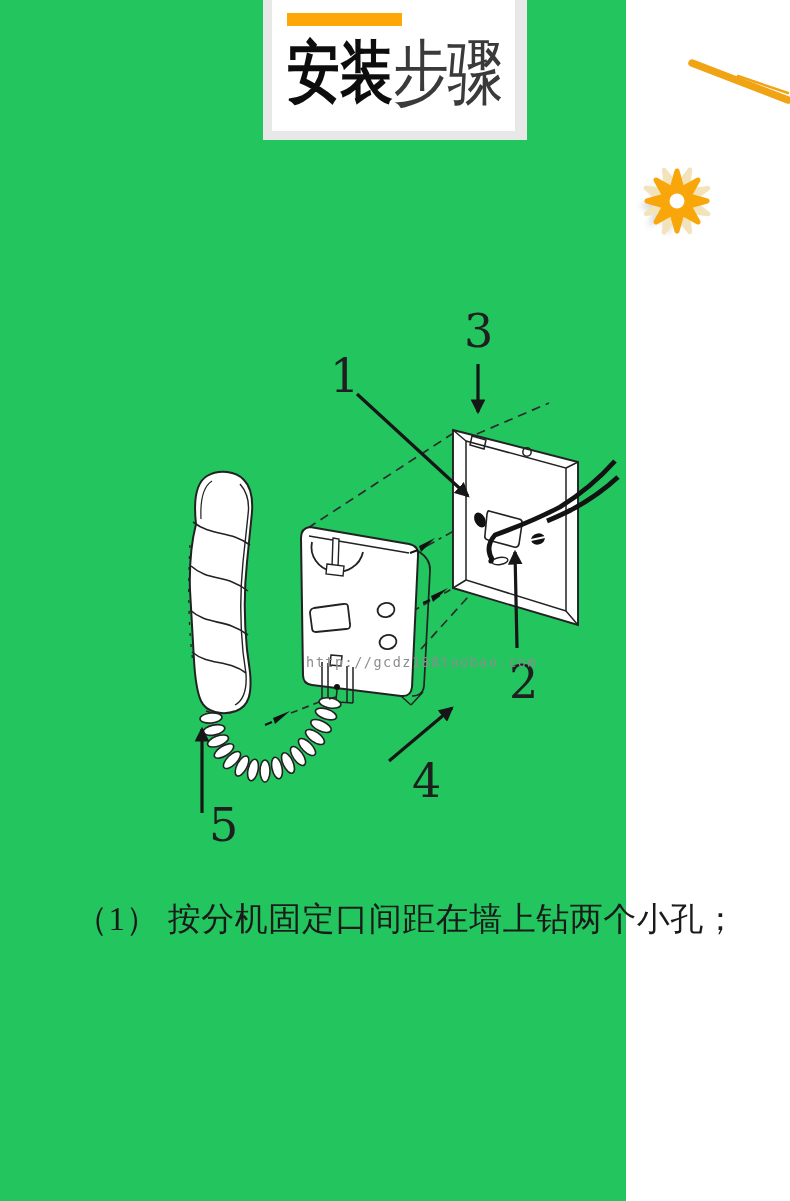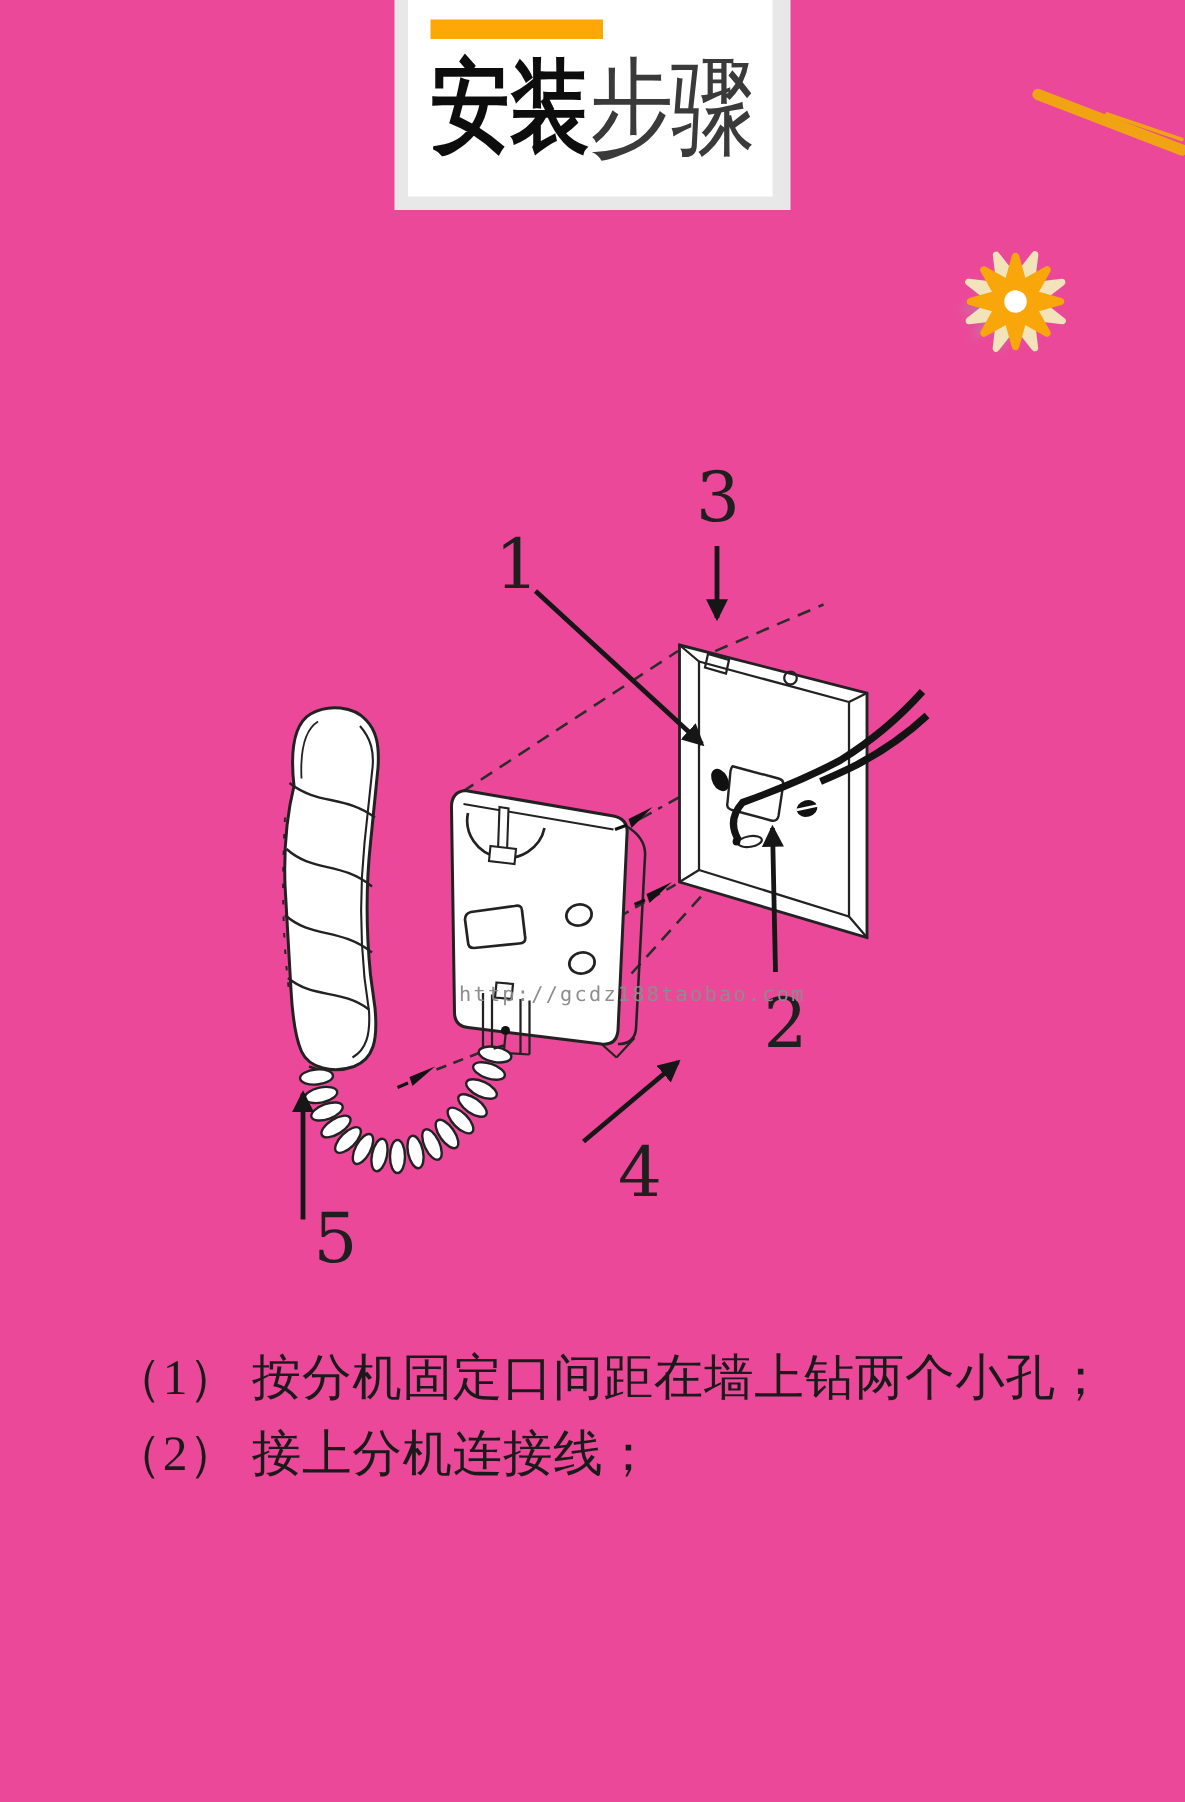--- a/index.html
+++ b/index.html
@@ -1,18 +1,18 @@
 <!DOCTYPE html>
 <html><head>
 <meta charset="utf-8">
 <style>
   html,body{margin:0;padding:0;}
   body{width:790px;height:1201px;background:#ffffff;overflow:hidden;
        font-family:"Liberation Sans",sans-serif;}
-  .page{position:relative;width:790px;height:1201px;background:#ec4899;}
+  .page{position:relative;width:626px;height:1201px;background:#22c55e;}
 
   
   .header-frame{position:absolute;left:263px;top:-12px;width:264px;height:152px;
                 background:#e8e8e8;}
   .header-card{position:absolute;left:9px;right:12px;top:12px;bottom:9px;background:#ffffff;}
   .accent-bar{position:absolute;left:287px;top:13px;width:115px;height:13px;background:#FFA707;}
   .title{position:absolute;left:287px;top:34px;margin:0;line-height:1.05;white-space:nowrap;
          transform:scaleX(0.79);transform-origin:left top;
          font-family:"Liberation Sans","DejaVu Sans",sans-serif;}
   .title .t-bold{font-size:67px;font-weight:900;color:#0d0d0d;letter-spacing:0;}
@@ -162,16 +162,15 @@
       <text x="464" y="347">3</text>
       <text x="412" y="797">4</text>
       <text x="209" y="841">5</text>
     </g>
 
     <text x="306" y="667" font-family="DejaVu Sans Mono, Liberation Mono, monospace" font-size="13.5" letter-spacing="1.5" fill="#8d8d8d">http://gcdz188taobao.com</text>
   </svg>
 
   <div class="instructions">
     <div class="instr-line">（1） 按分机固定口间距在墙上钻两个小孔；</div>
-    <div class="instr-line">（2） 接上分机连接线；</div>
   </div>
 
 </div>
 
 </body></html>

